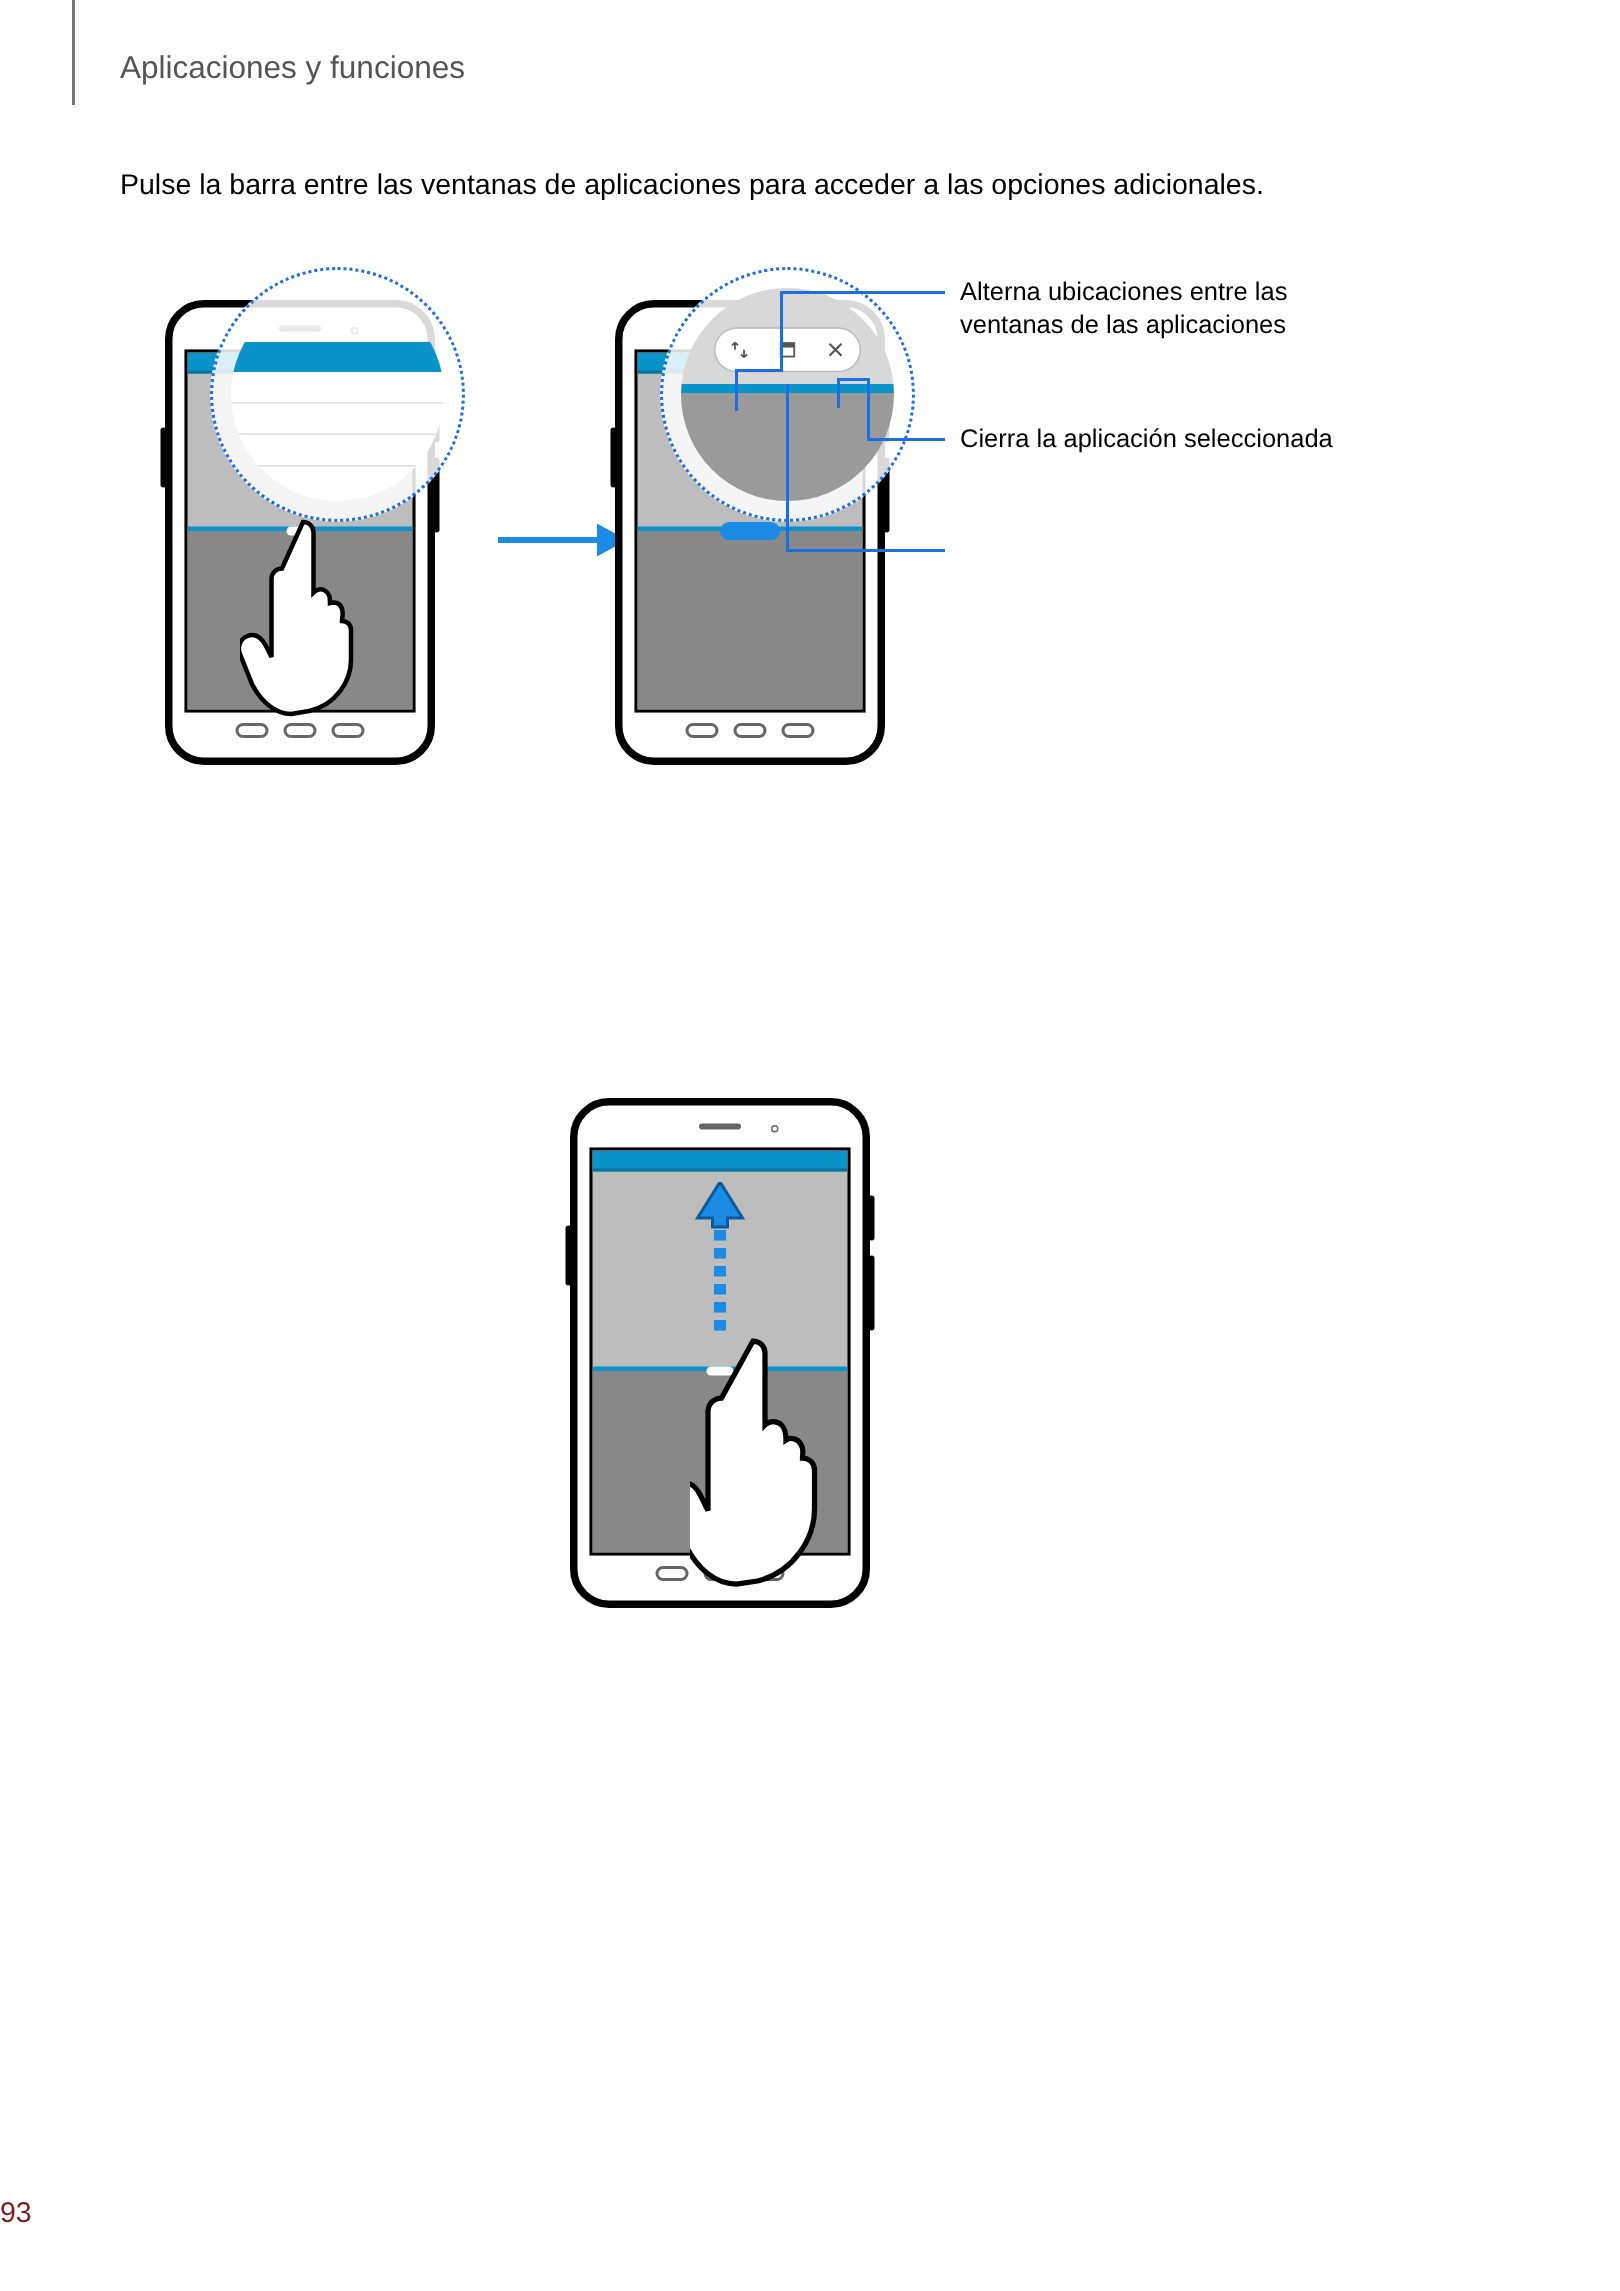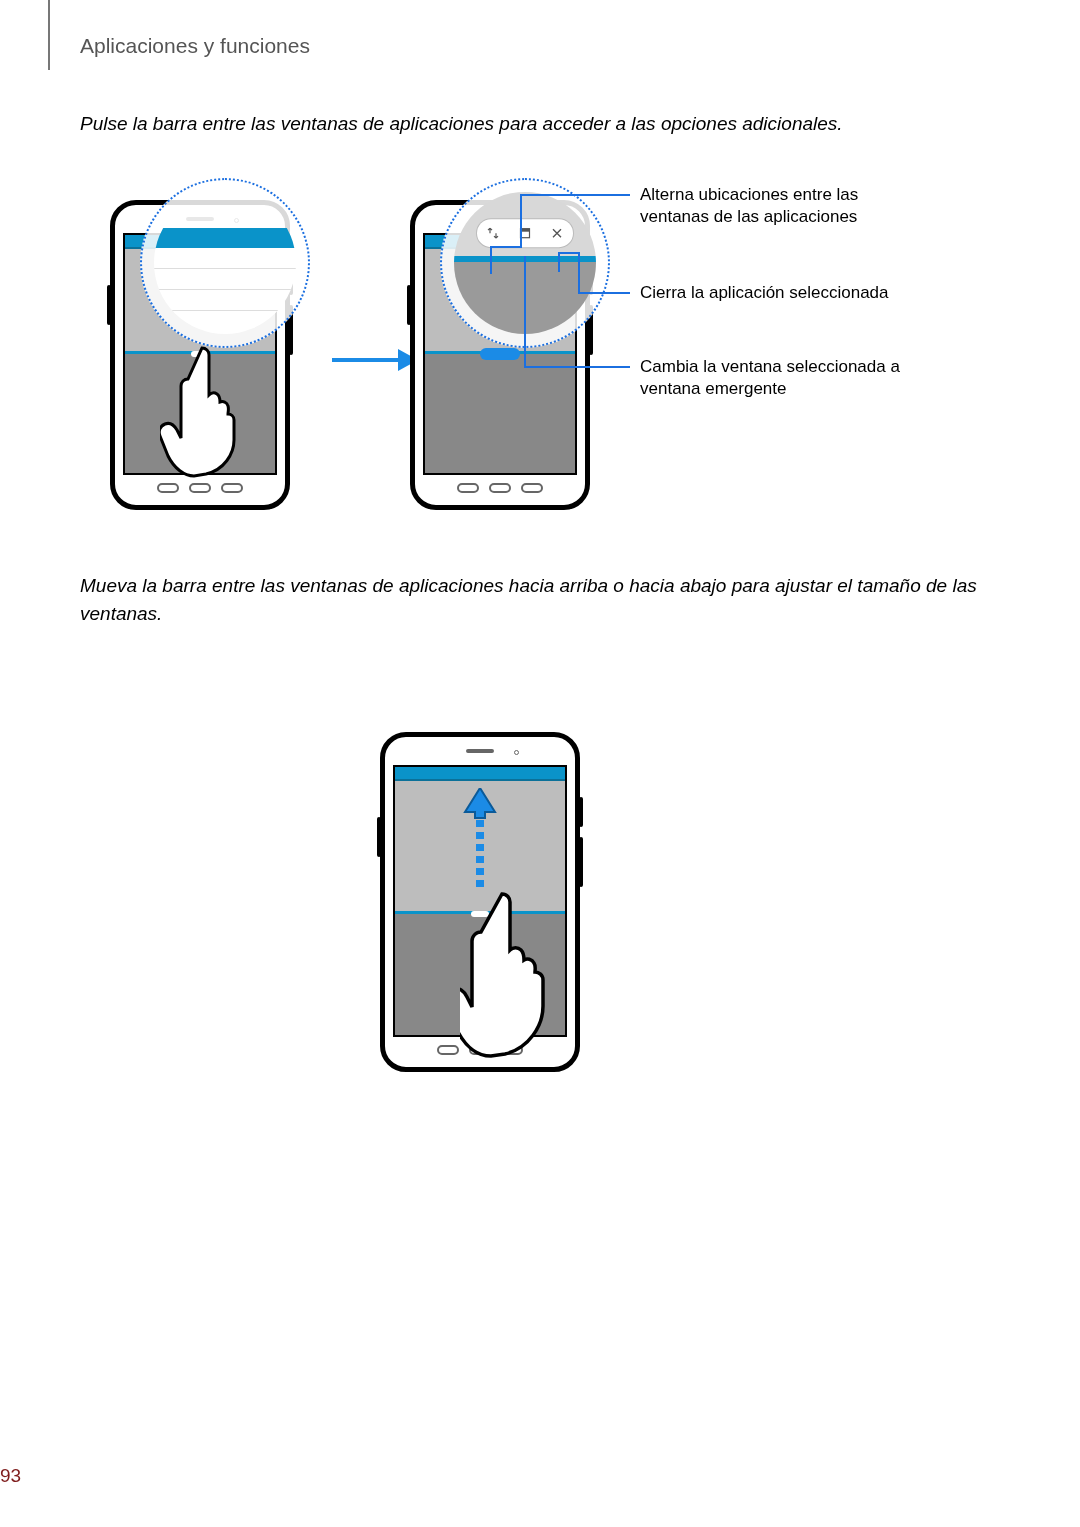--- a/index.html
+++ b/index.html
@@ -2,21 +2,21 @@
 <html><head>
 <meta charset="utf-8">
 <style>
   * { box-sizing: border-box; margin: 0; padding: 0; }
   html, body { width: 1080px; height: 1527px; background: #fff; font-family: Arial, Helvetica, sans-serif; color: #000; }
   .page { position: relative; width: 1080px; height: 1527px; padding: 30px 80px 0 108px; }
   .header-rule { position: absolute; left: 48px; top: 0; width: 2px; height: 70px; background: #777; }
   .header-text { position: absolute; left: 80px; top: 34px; font-size: 21px; color: #555; }
   .section1 { position: absolute; left: 80px; top: 110px; width: 920px; }
   .h2 { font-size: 24px; font-weight: bold; color: #000; margin-bottom: 14px; }
-  .body { font-size: 19px; color: #000; line-height: 1.45; font-style: italic; }
+  .body { font-size: 19px; color: #000; line-height: 1.45; }
   .fig1 { position: absolute; left: 80px; top: 190px; width: 920px; height: 340px; }
 
   
   .phone { position: absolute; width: 180px; height: 310px; border: 5px solid #000; border-radius: 26px; background: #fff; }
   .speaker { position: absolute; top: 12px; left: 50%; transform: translateX(-50%); width: 28px; height: 4px; border: 2px solid #666; border-radius: 3px; }
   .cam { position: absolute; top: 13px; left: 50%; margin-left: 34px; width: 5px; height: 5px; border: 1.5px solid #666; border-radius: 50%; }
   .screen { position: absolute; top: 28px; left: 8px; right: 8px; bottom: 30px; border: 2px solid #000; background: #bdbdbd; overflow: hidden; }
   .upper { position: absolute; top: 0; left: 0; right: 0; height: 50%; border-bottom: 3px solid #0a93c9; }
   .lower { position: absolute; bottom: 0; left: 0; right: 0; height: 50%; background: #888; }
   .upper-hdr { position: absolute; top: 0; left: 0; right: 0; height: 14px; background: #0a93c9; border-bottom: 2px solid #0b7199; }
@@ -163,25 +163,23 @@
     <div class="callout" style="left:560px; top:-6px;">Alterna ubicaciones entre las ventanas de las aplicaciones</div>
 
     <div class="leader-v" style="left:478px; top:62px; height:20px;"></div>
     <div class="leader" style="left:478px; top:62px; width:20px;"></div>
     <div class="leader-v" style="left:498px; top:62px; height:40px;"></div>
     <div class="leader" style="left:498px; top:102px; width:52px;"></div>
     <div class="callout" style="left:560px; top:92px;">Cierra la aplicación seleccionada</div>
 
     <div class="leader-v" style="left:444px; top:66px; height:110px;"></div>
     <div class="leader" style="left:444px; top:176px; width:106px;"></div>
-    <div class="callout" style="left:560px; top:166px;">Cambia la ventana seleccionada a ventana emergente</div>
   </div>
 
   <div class="section2">
-    <div class="body" style="margin-bottom:12px;">Mueva la barra entre las ventanas de aplicaciones hacia arriba o hacia abajo para ajustar el tamaño de las ventanas.</div>
   </div>
 
   <div class="fig2">
     <div class="phone" style="left:380px; top:14px; width:200px; height:340px;">
       <div class="speaker"></div>
       <div class="cam"></div>
       <div class="sidebtnL"></div>
       <div class="sidebtns"></div>
       <div class="sidebtns2"></div>
       <div class="screen">

